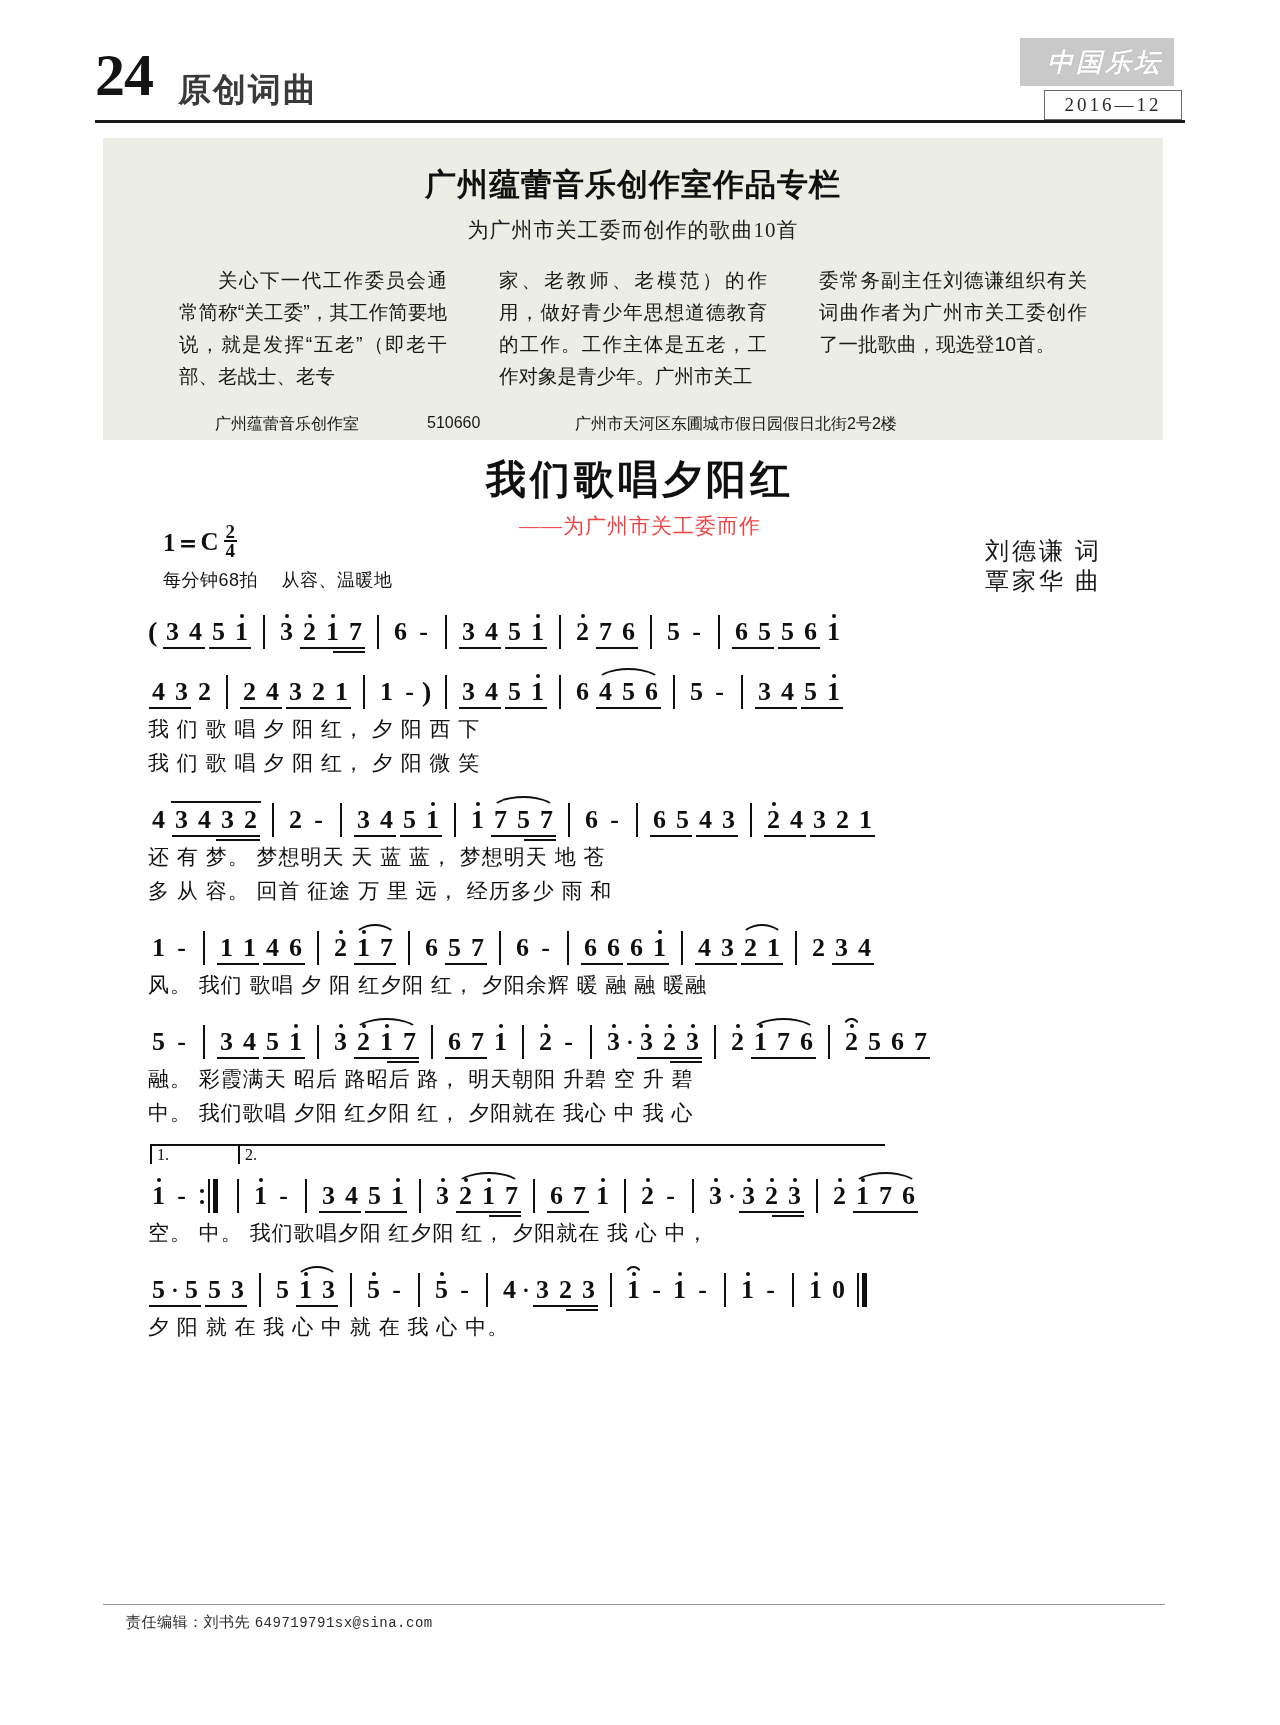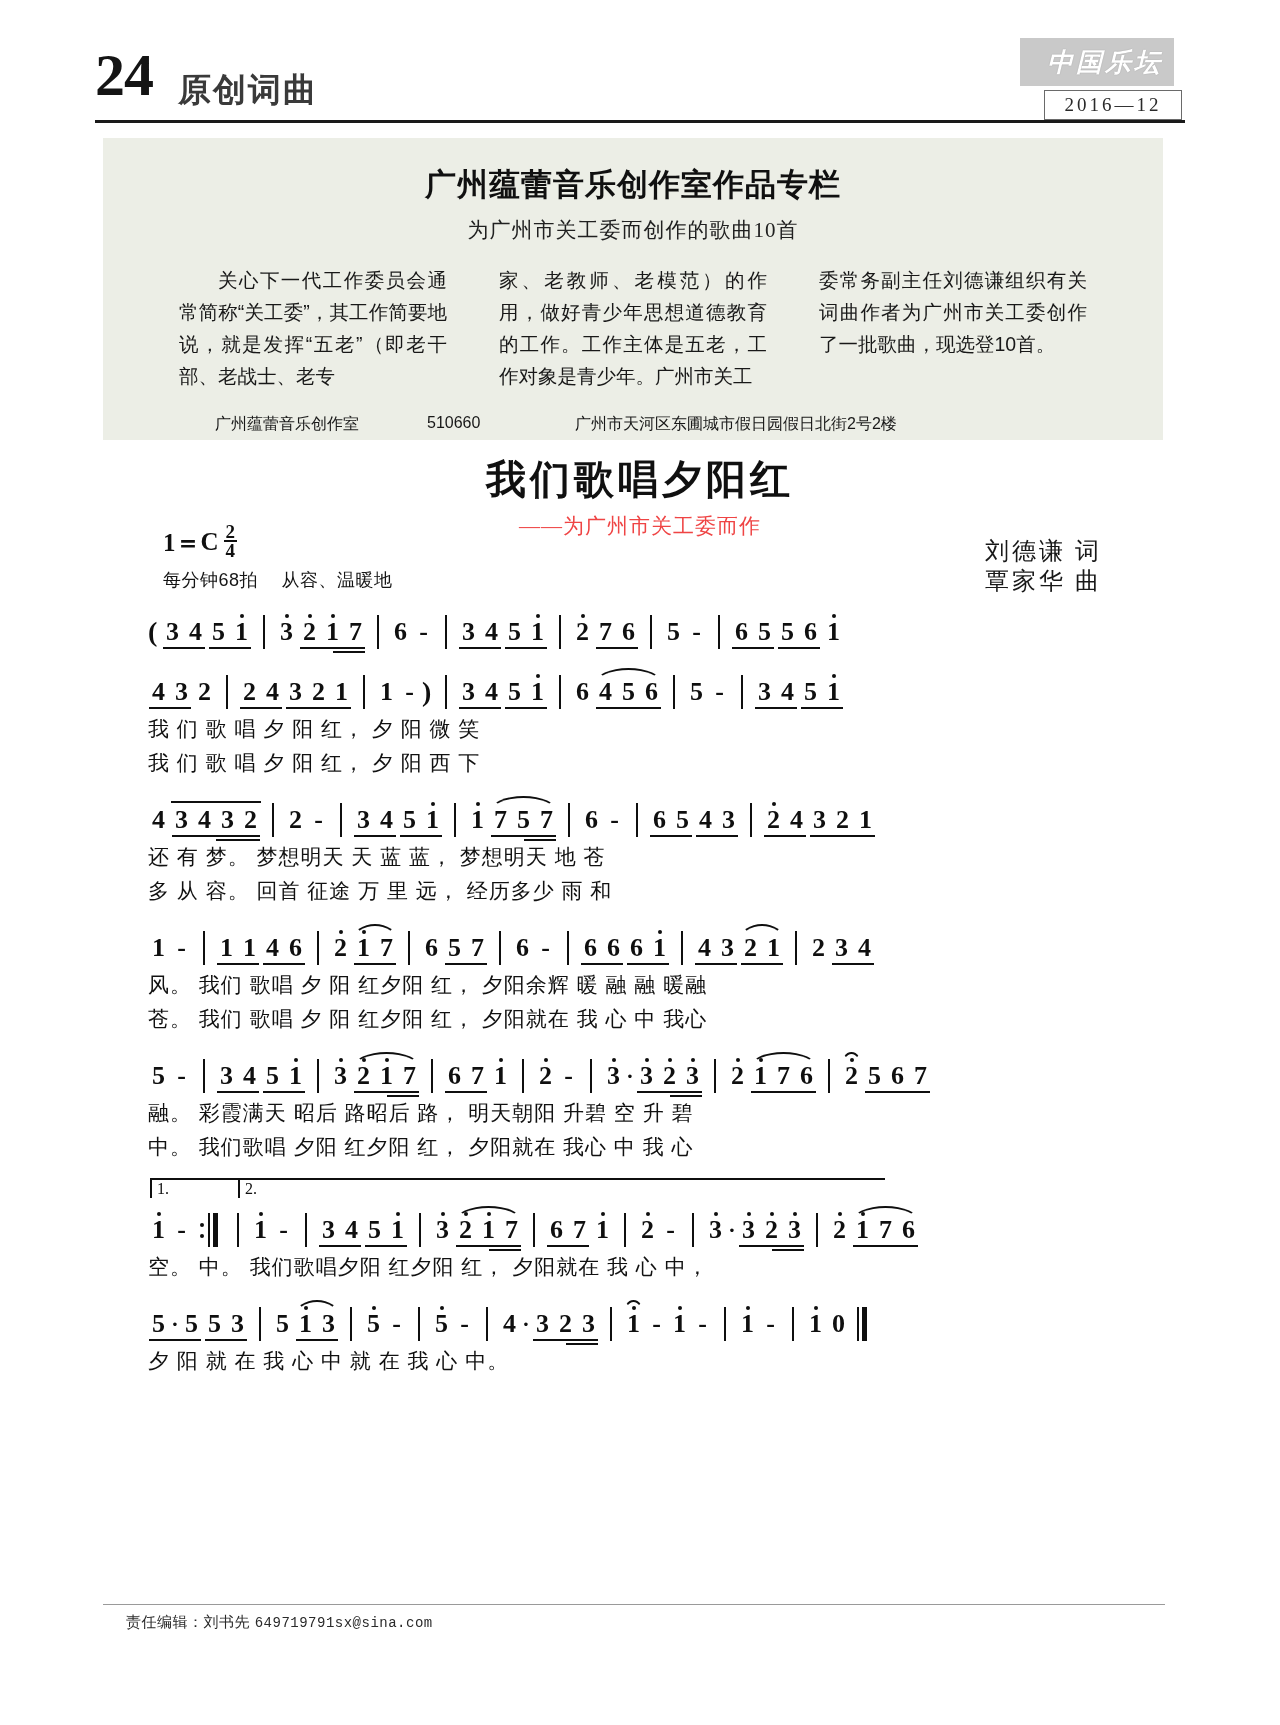--- a/index.html
+++ b/index.html
@@ -604,24 +604,24 @@
             <span class="beam-u1"></span>
           </span>
           <span class="grp">
             <span class="note">5</span>
             <span class="note hi">1</span>
             <span class="beam-u1"></span>
           </span>
         </span>
       </div>
       <div class="lyrics">
+        <span>我 们 歌 唱  夕 阳     红，     夕 阳 西 下</span>
+      </div>
+      <div class="lyrics">
         <span>我 们 歌 唱  夕 阳     红，     夕 阳 微 笑</span>
-      </div>
-      <div class="lyrics">
-        <span>我 们 歌 唱  夕 阳     红，     夕 阳 西 下</span>
       </div>
     </div>
     <div class="system">
       <div class="notes-row">
         <span class="measure">
           <span class="grp">
             <span class="note">4</span>
           </span>
           <span class="grp tuplet half-u2">
             <span class="note">3</span>
@@ -794,23 +794,20 @@
           </span>
           <span class="grp">
             <span class="note">3</span>
             <span class="note">4</span>
             <span class="beam-u1"></span>
           </span>
         </span>
       </div>
       <div class="lyrics">
         <span>风。  我们 歌唱  夕 阳     红夕阳  红，   夕阳余辉  暖 融   融 暖融</span>
-      </div>
-      <div class="lyrics">
-        <span>苍。  我们 歌唱  夕 阳     红夕阳  红，   夕阳就在  我 心   中 我心</span>
       </div>
     </div>
     <div class="system">
       <div class="notes-row">
         <span class="measure">
           <span class="grp">
             <span class="note">5</span>
           </span>
           <span class="dash">-</span>
         </span>

